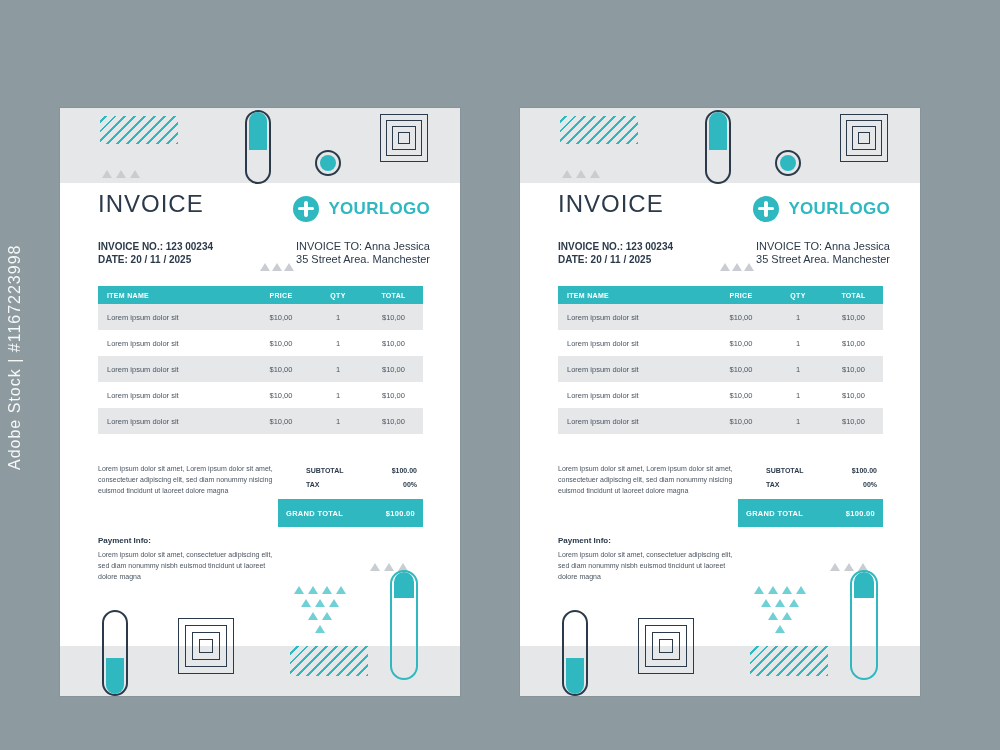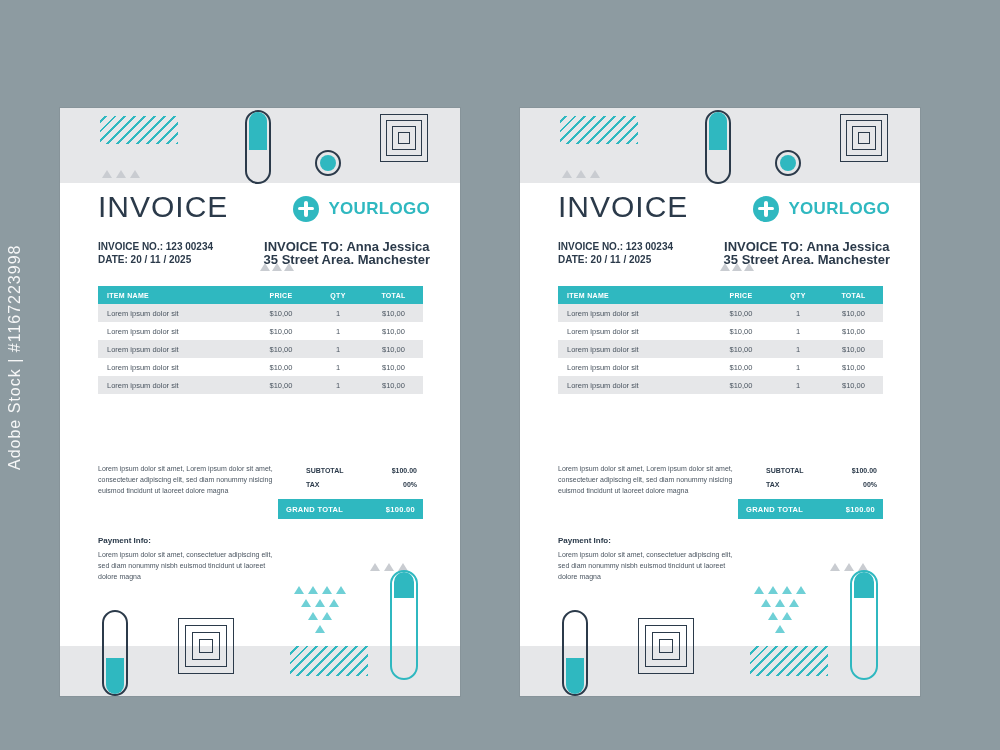--- a/index.html
+++ b/index.html
@@ -127,21 +127,21 @@
     border-left: 5px solid transparent;
     border-right: 5px solid transparent;
     border-bottom: 8px solid #c9ccd1;
   }
   .tri.teal { border-bottom-color: #6fd0d6; }
 
   
   .inv-title {
     position: absolute;
     left: 38px; top: 82px;
-    font-size: 30px;
+    font-size: 24px;
     letter-spacing: 1px;
     color: #2b3a4a;
     font-family: "Liberation Sans", sans-serif;
   }
   .logo-wrap {
     position: absolute;
     right: 30px; top: 88px;
     display: flex; align-items: center; gap: 9px;
   }
   .logo-mark {
@@ -162,43 +162,43 @@
   .logo-text {
     font-size: 17px; color: #2fb8c0; font-weight: bold; letter-spacing: .3px;
   }
 
   .meta-left {
     position: absolute; left: 38px; top: 132px;
     font-size: 10px; color: #2b3a4a; line-height: 13px; font-weight: bold;
   }
   .meta-right {
     position: absolute; right: 30px; top: 132px;
-    text-align: center;
-    font-size: 13px; color: #2b3a4a; line-height: 13px; font-weight: bold;
+    text-align: right;
+    font-size: 11px; color: #2b3a4a; line-height: 13px; font-weight: normal;
   }
 
   
   .table {
     position: absolute;
     left: 38px; top: 178px;
     width: 325px;
   }
   .thead {
     display: flex;
     background: #2fb8c0;
     color: #ffffff;
     font-size: 7px;
     font-weight: bold;
     height: 18px;
     align-items: center;
     letter-spacing: .3px;
   }
   .trow {
     display: flex;
-    height: 18px;
+    height: 26px;
     align-items: center;
     font-size: 7.5px;
     color: #4a5560;
   }
   .trow.alt { background: #e6e7e9; }
   .c-item  { width: 152px; padding-left: 9px; box-sizing: border-box; }
   .c-price { width: 62px; text-align: center; }
   .c-qty   { width: 52px; text-align: center; }
   .c-total { width: 59px; text-align: center; }
 
@@ -223,21 +223,21 @@
     padding: 0 6px 0 0;
     height: 14px; align-items: center;
     font-weight: bold;
   }
   .totrow .lbl { padding-left: 28px; }
   .grand {
     margin-top: 8px;
     background: #2fb8c0;
     color: #ffffff;
     display: flex; justify-content: space-between; align-items: center;
-    height: 20px;
+    height: 28px;
     padding: 0 8px;
     font-size: 7.5px;
     font-weight: bold;
     letter-spacing: .3px;
   }
 
   .payinfo-title {
     position: absolute; left: 38px; top: 428px;
     font-size: 8px; color: #2b3a4a; font-weight: bold;
   }

